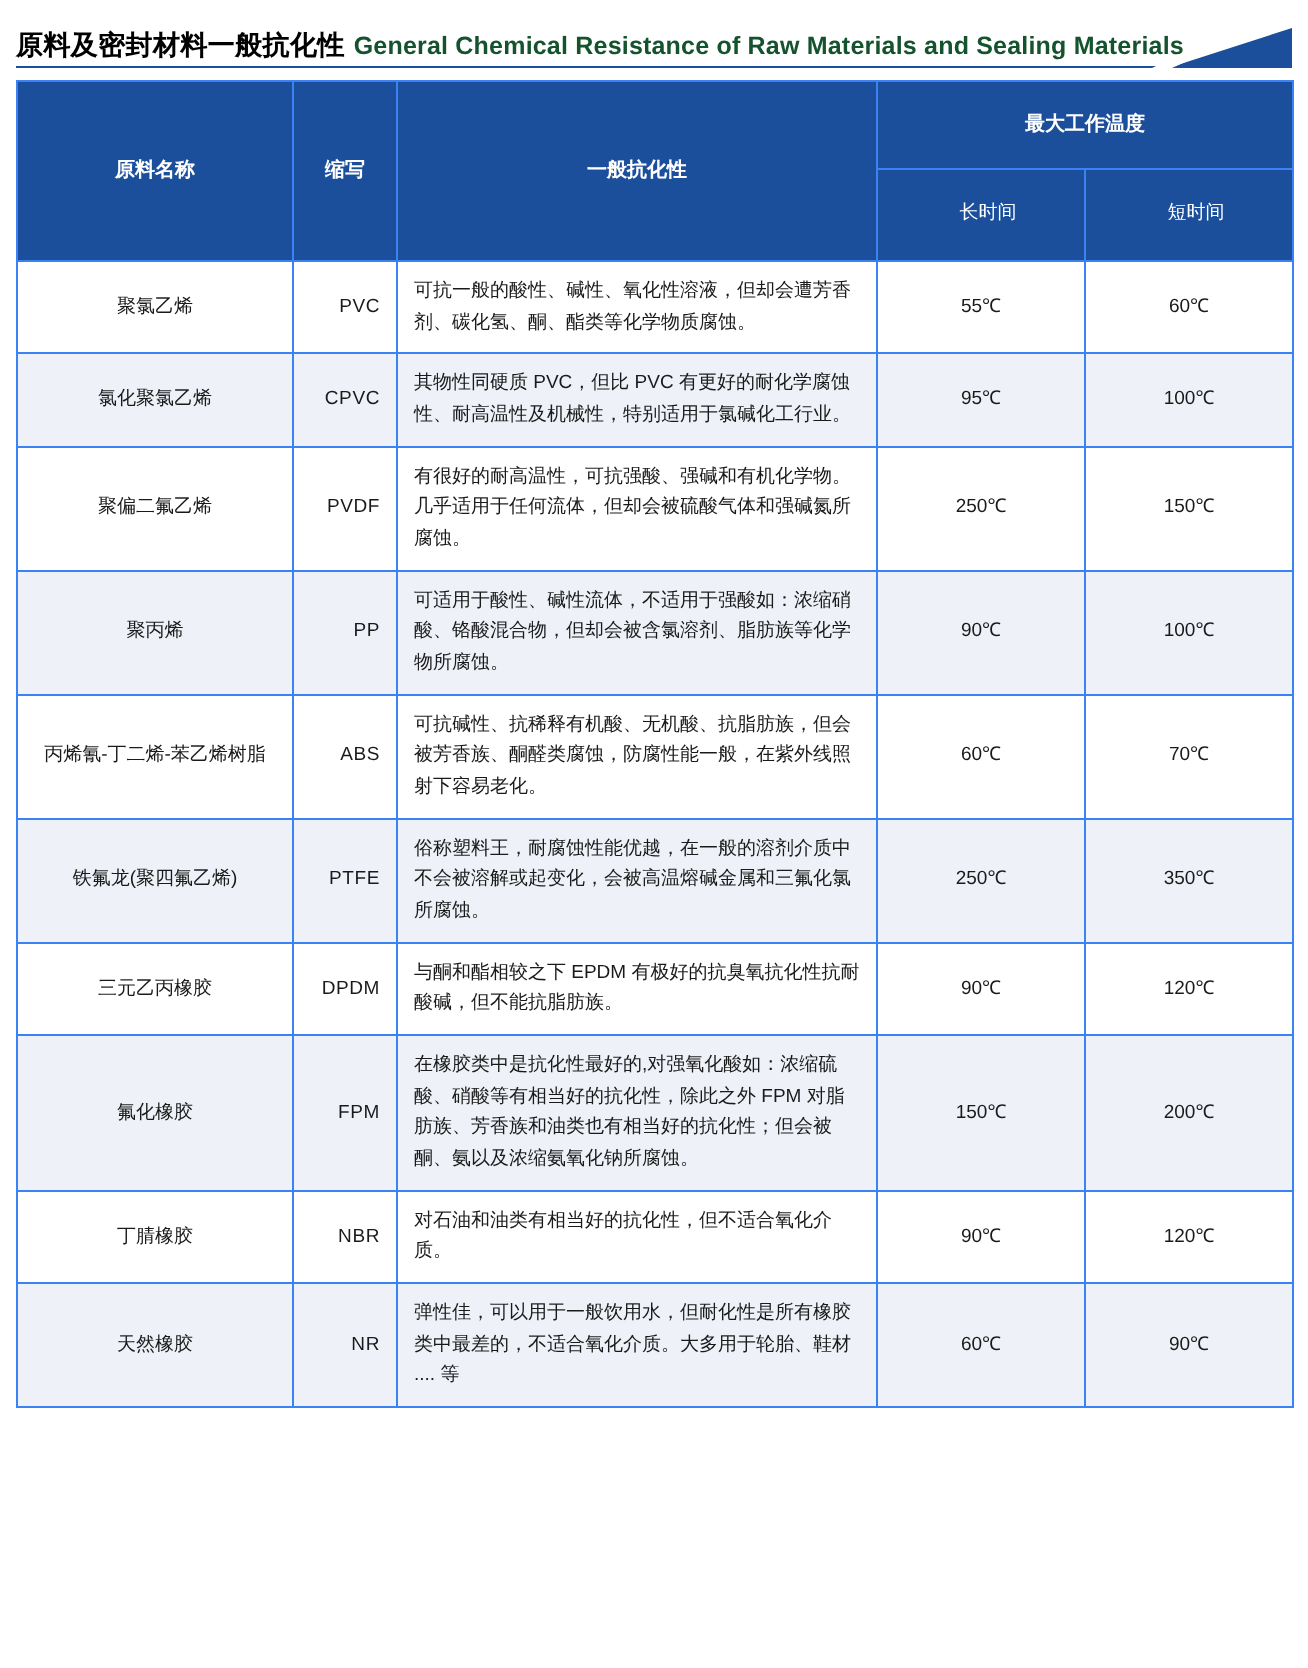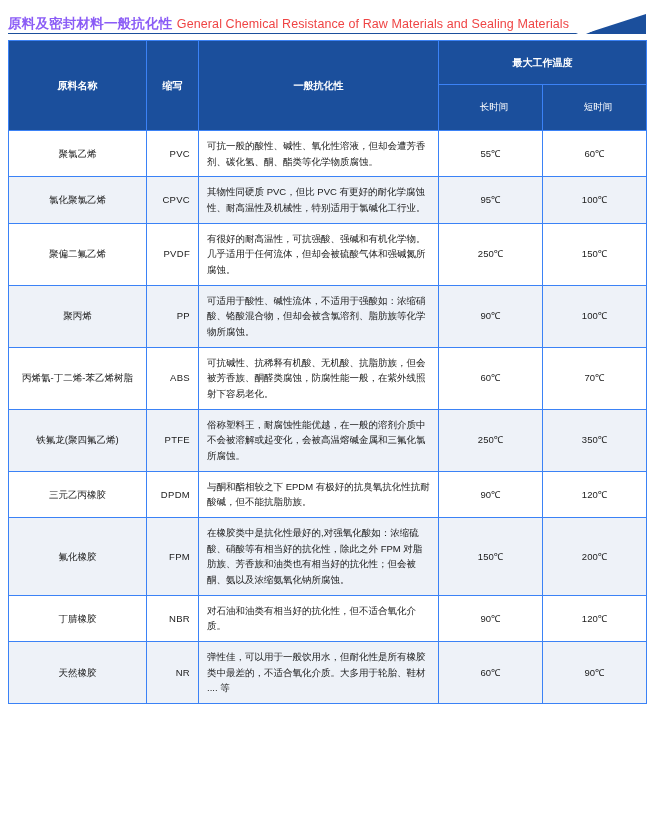--- a/index.html
+++ b/index.html
@@ -25,27 +25,27 @@
   
   .doc-header {
     position: relative;
     padding: 14px 8px 8px 8px;
     height: 40px;
     box-sizing: border-box;
   }
   .title-zh {
     font-size: 13.5px;
     font-weight: bold;
-    color: #8b5cf6;
+    color: #000000;
     letter-spacing: 0.2px;
   }
   .title-en {
     font-size: 12.5px;
-    font-weight: normal;
-    color: #ef4444;
+    font-weight: bold;
+    color: #14532d;
     letter-spacing: 0.1px;
   }
   .header-rule {
     position: absolute;
     left: 8px;
     right: 8px;
     bottom: 6px;
     height: 1px;
     background: #1b4f9c;
   }

